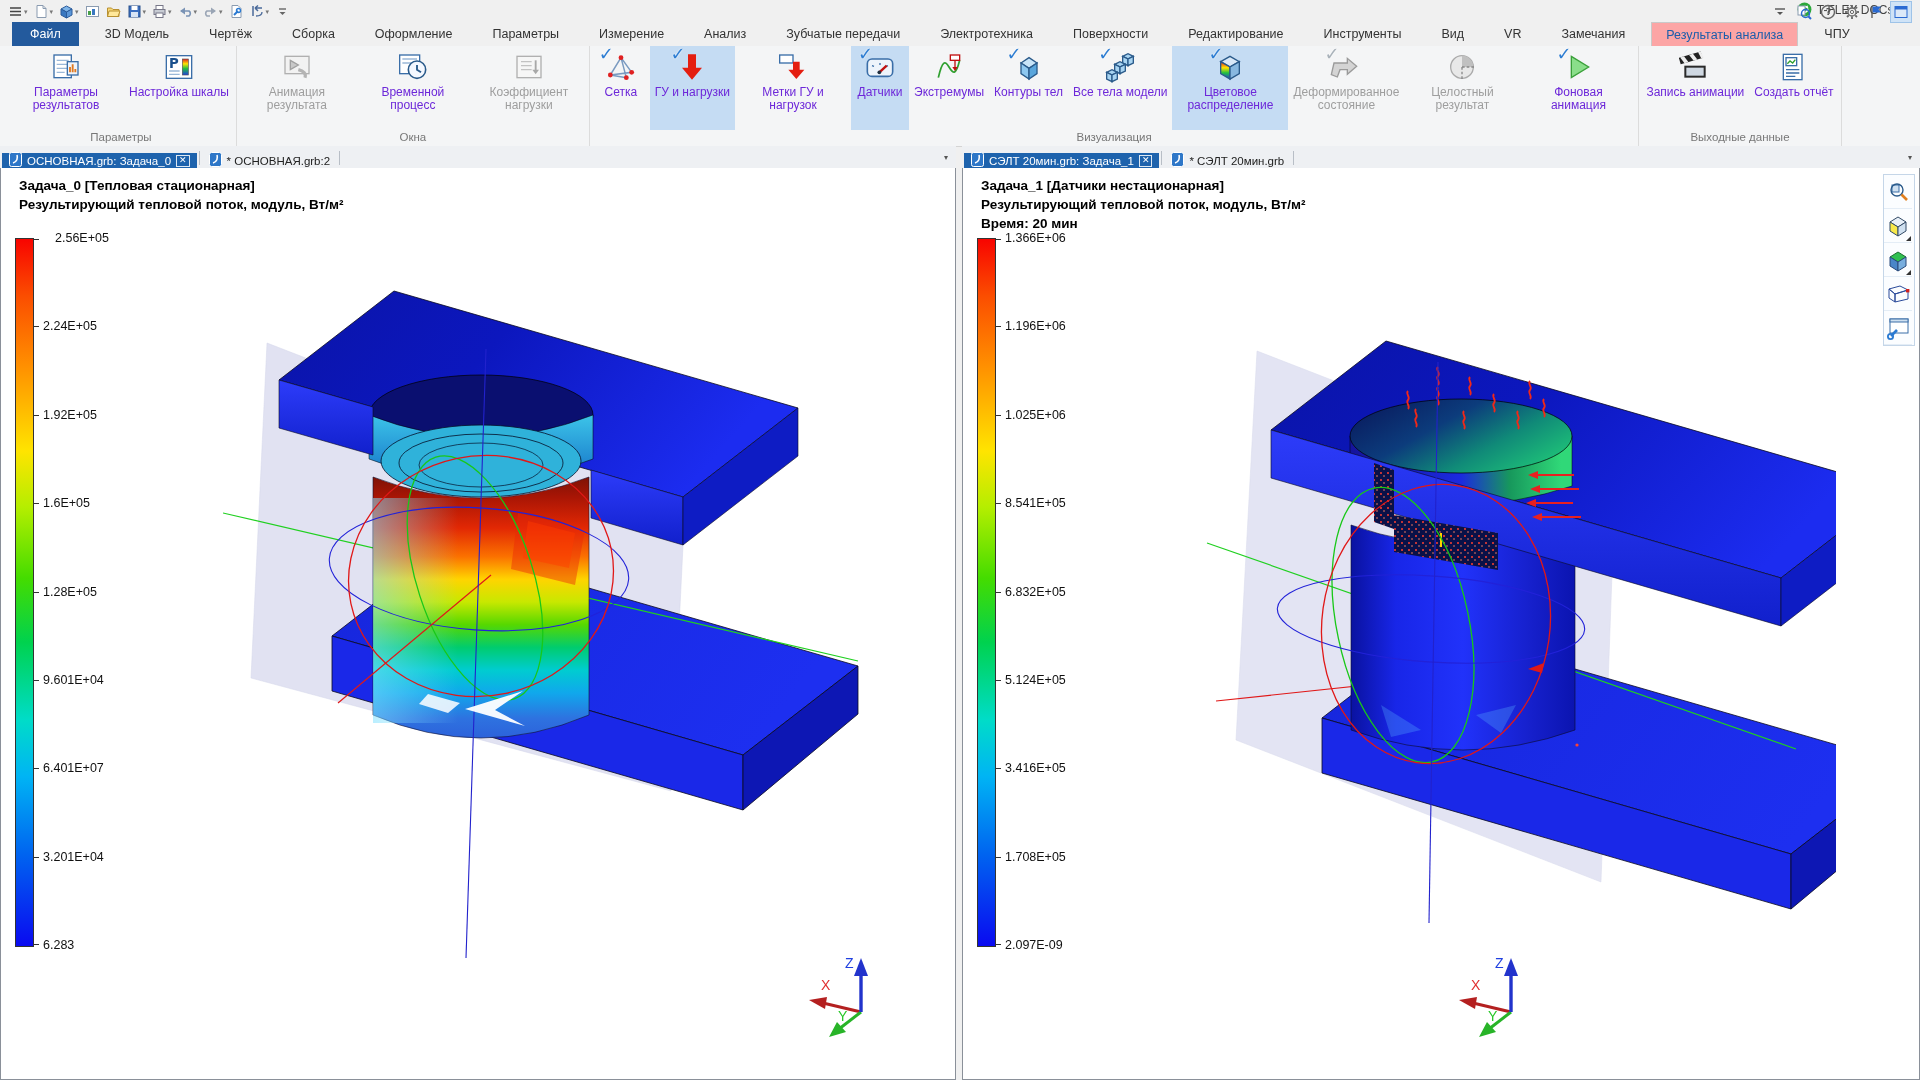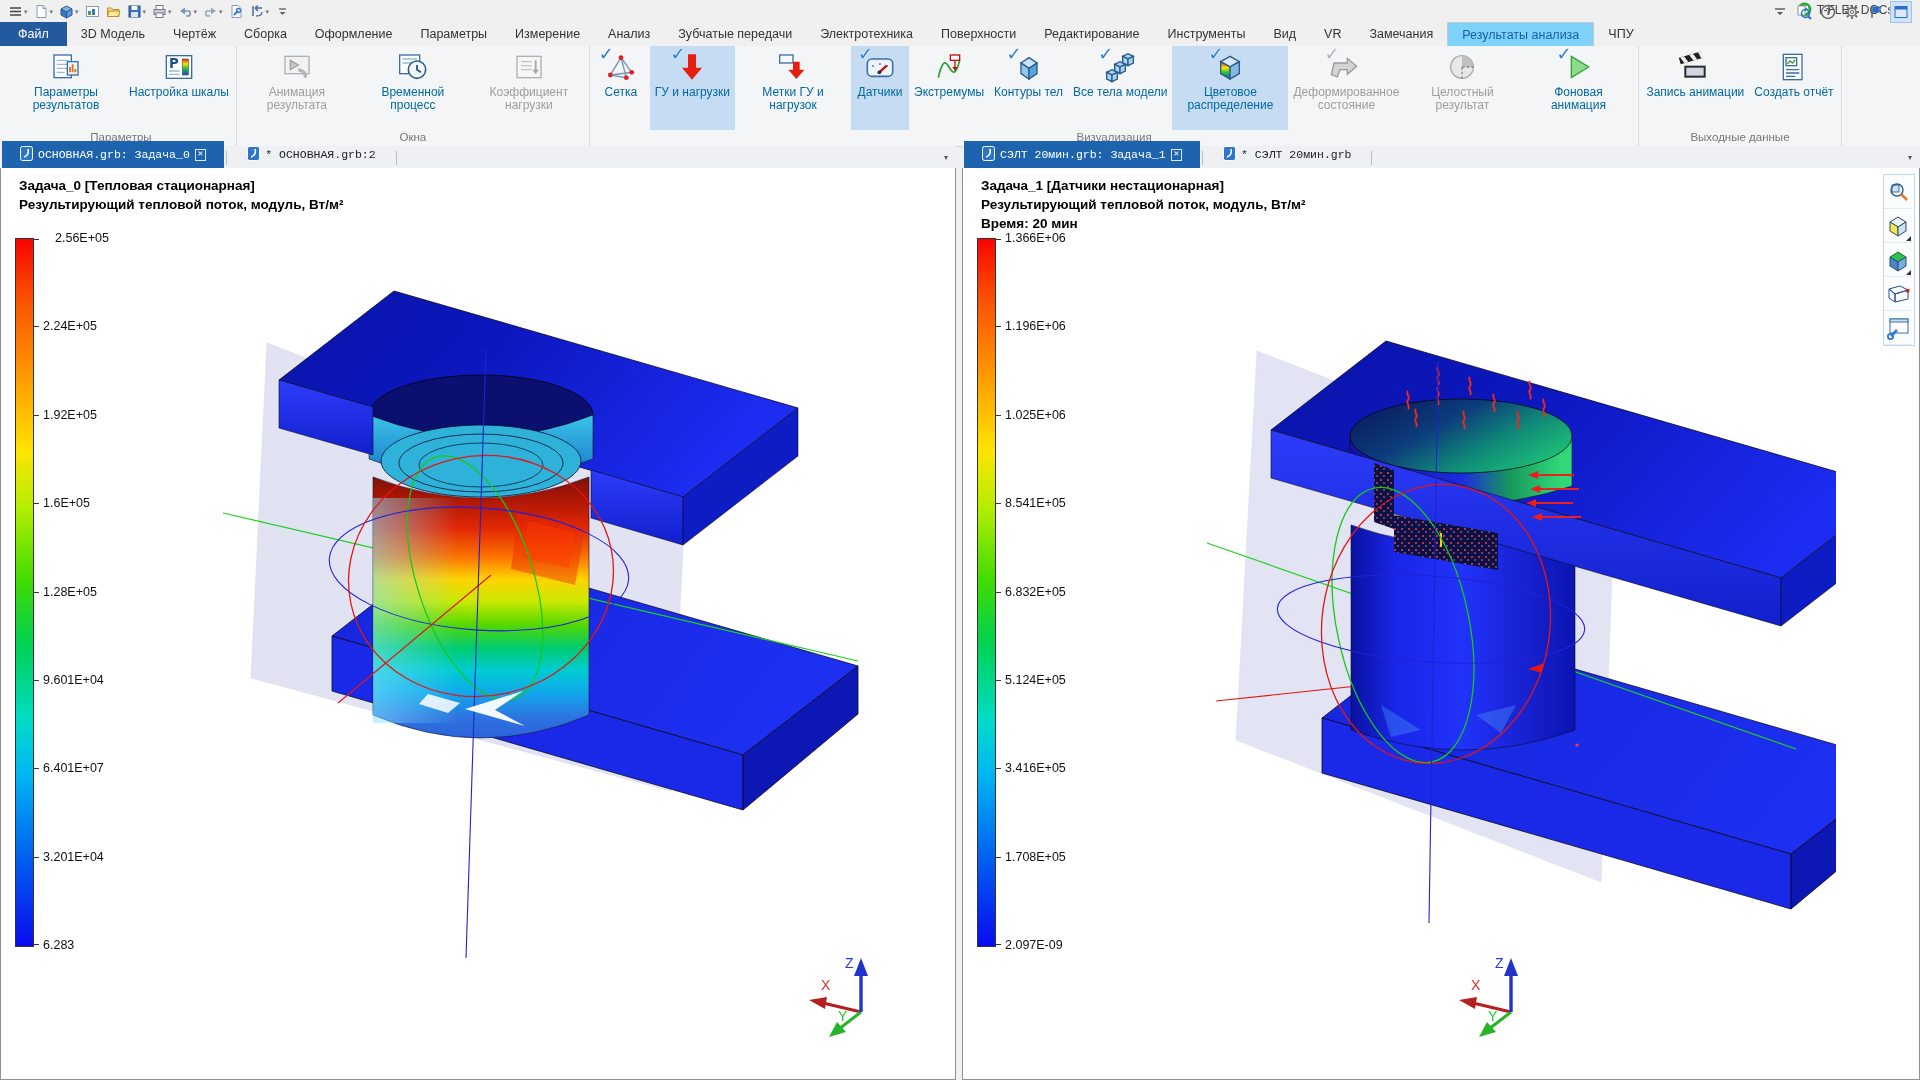--- a/index.html
+++ b/index.html
@@ -7,46 +7,46 @@
        font-family:"Liberation Sans",sans-serif;color:#222;-webkit-font-smoothing:antialiased;}
   
   .qat{position:absolute;left:0;top:0;width:1920px;height:22px;display:flex;align-items:center;padding-left:6px;gap:2px;}
   .qat-btn{display:flex;align-items:center;height:18px;padding:0 2px;gap:1px;}
   .qat-btn svg{width:15px;height:15px;display:block;}
   .caret{font-size:7px;color:#777;line-height:1;}
   .docs-badge{position:absolute;right:18px;top:2px;display:flex;align-items:center;gap:5px;font-size:12px;color:#444;}
   .docs-badge svg{width:15px;height:15px;}
   
   .menubar{position:absolute;left:0;top:22px;width:1920px;height:24px;display:flex;align-items:stretch;font-size:12.5px;}
-  .menu-item{display:flex;align-items:center;padding:0 14px;color:#333;}
+  .menu-item{display:flex;align-items:center;padding:0 14px;color:#333;margin-left:12px;}
   .menu-item.menu-file{background:#235a9d;color:#fff;padding:0 18px;}
-  .menu-item.menu-active{background:#7dd3fc;color:#1a5dab;border:1px solid #c9c9c9;border-bottom:none;}
+  .menu-item.menu-active{background:#fca5a5;color:#1a5dab;border:1px solid #c9c9c9;border-bottom:none;}
   .menu-right{position:absolute;right:8px;top:1px;display:flex;align-items:center;gap:4px;height:22px;}
   .menu-right .mr-btn{width:20px;height:20px;display:flex;align-items:center;justify-content:center;}
   .menu-right .mr-btn svg{width:16px;height:16px;}
   .mr-sel{background:#cfe3f7;border:1px solid #9ec3e8;}
   
   .ribbon{position:absolute;left:0;top:46px;width:1920px;height:100px;background:#f4f5f6;border-bottom:1px solid #d4d4d4;display:flex;align-items:stretch;padding-left:6px;}
   .rb-group{display:flex;flex-direction:column;border-right:1px solid #dcdcdc;padding:0 2px;}
   .rb-row{display:flex;flex:1;align-items:stretch;}
   .rb-cap{text-align:center;font-size:11.5px;color:#777;height:16px;line-height:15px;}
   .rb-btn{display:flex;flex-direction:column;align-items:center;justify-content:flex-start;padding:4px 5px 1px 5px;min-width:48px;max-width:106px;}
   .rb-btn.sel{background:#c5dcf3;}
   .rb-ico{position:relative;width:34px;height:34px;flex:0 0 auto;}
   .rb-ico svg{width:32px;height:32px;margin:1px;}
   .rb-ico .chk{position:absolute;top:-7px;left:-5px;color:#2d7dd2;font-weight:bold;font-size:18px;font-family:"DejaVu Sans",sans-serif;text-shadow:0 0 2px #fff;}
   .rb-btn.dis .chk{color:#a9b2ba;}
-  .rb-lbl{margin-top:2px;font-size:12px;line-height:13px;text-align:center;color:#0369a1;white-space:normal;}
+  .rb-lbl{margin-top:2px;font-size:12px;line-height:13px;text-align:center;color:#6d28d9;white-space:normal;}
   .rb-btn.dis .rb-lbl{color:#9e9e9e;}
   
   .pane{position:absolute;top:146px;height:934px;}
   .pane-left{left:0;width:956px;}
   .pane-right{left:962px;width:958px;}
   .tabbar{position:relative;height:22px;background:#eef0f3;border-bottom:1px solid #8fa6bb;display:flex;align-items:flex-end;padding-left:2px;}
-  .tab{height:27px;display:inline-flex;align-items:center;gap:5px;padding:0 18px;font-size:11.5px;color:#222;font-family:Liberation Mono, monospace;}
+  .tab{height:15px;display:inline-flex;align-items:center;gap:5px;padding:0 7px;font-size:11.5px;color:#222;}
   .tab.active{background:#1e63ad;color:#fff;}
   .tab svg{width:13px;height:15px;}
   .tab-close{font-size:9px;line-height:9px;border:1px solid rgba(255,255,255,.85);padding:0px 2px 1px 2px;color:#fff;}
   .tab-sep{width:1px;height:14px;background:#b8bec6;margin:0 2px 3px 2px;}
   .tab-drop{position:absolute;right:8px;top:7px;font-size:8px;color:#555;}
   .viewport{position:absolute;left:0;top:22px;right:0;bottom:0;background:#fff;border:1px solid #8a9099;border-top:none;overflow:hidden;}
   .vp-title{position:absolute;left:18px;top:8px;font-size:13.5px;font-weight:bold;line-height:19px;color:#000;}
   
   .scale{position:absolute;left:14px;top:70px;width:130px;}
   .scale-bar{position:absolute;left:0;top:0;width:17px;height:707px;border:1px solid #333;}

